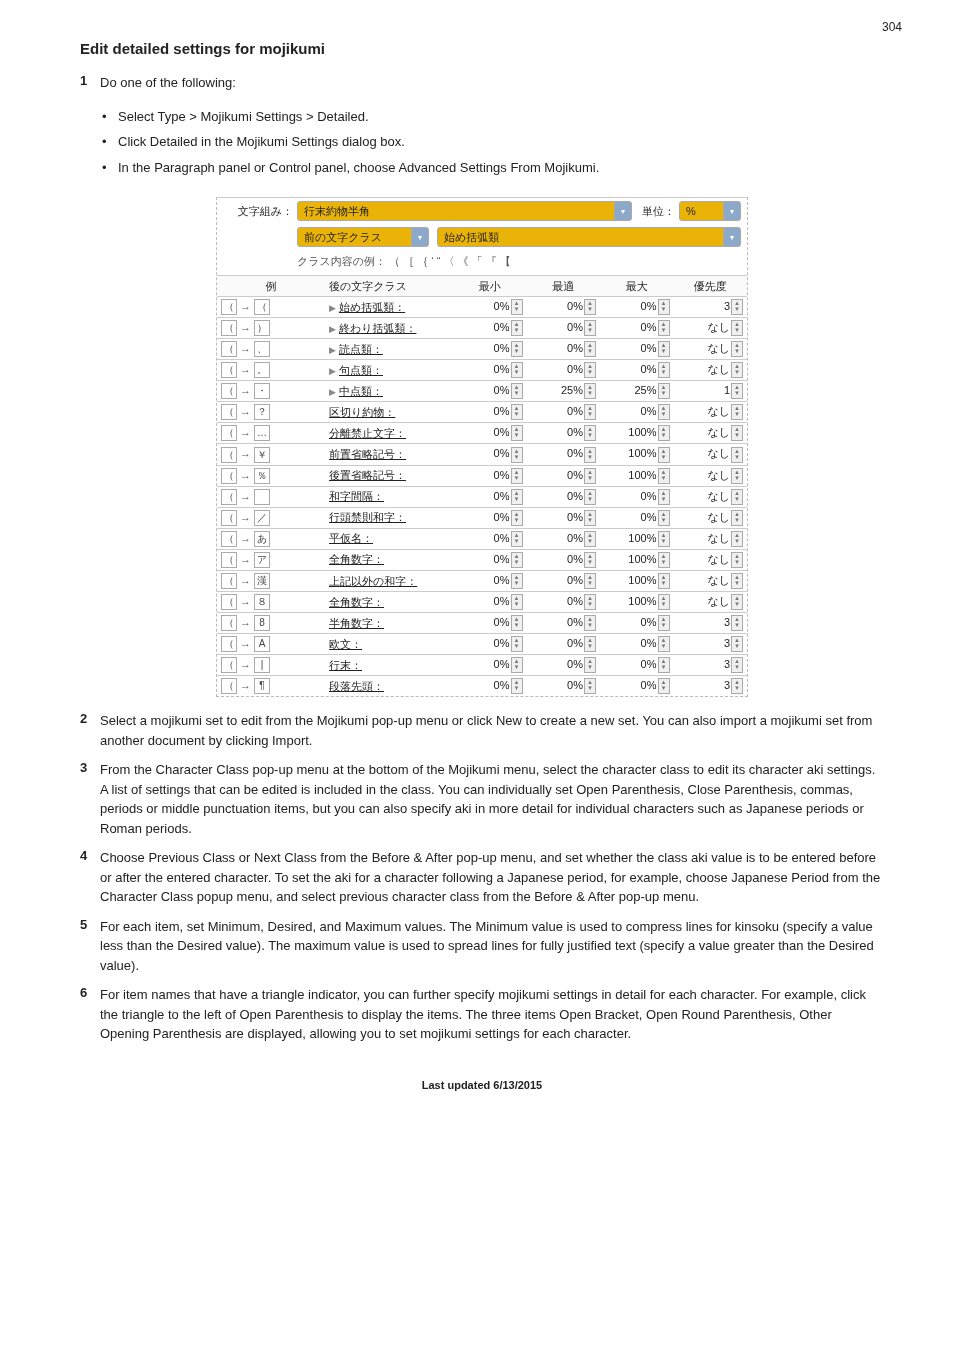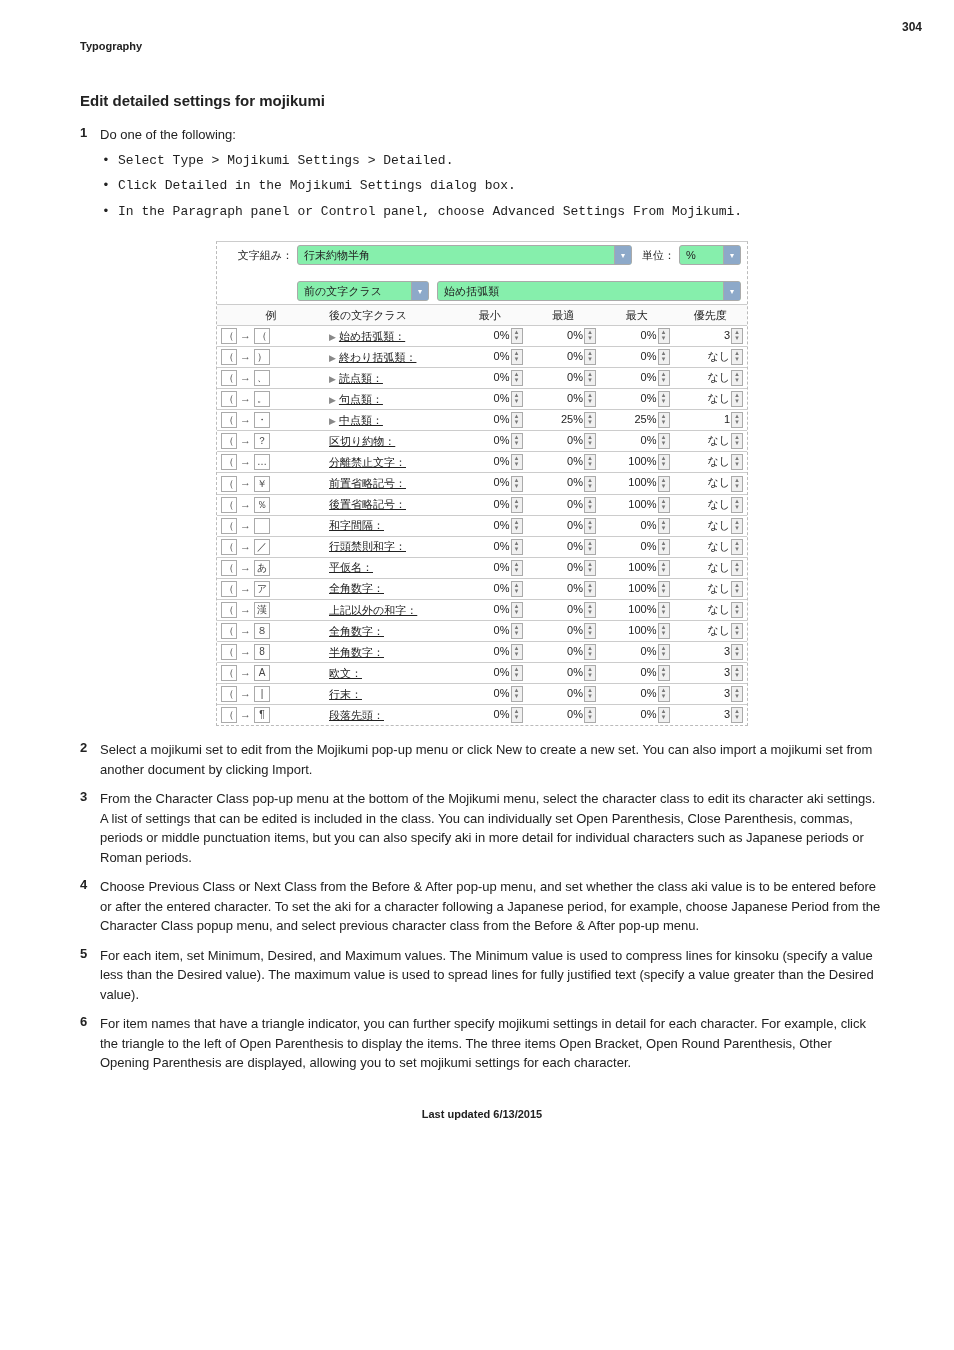--- a/index.html
+++ b/index.html
@@ -10,22 +10,22 @@
     background: #fff;
     width: 954px;
   }
   .page {
     padding: 40px 70px 30px 80px;
     position: relative;
   }
   .pagenum {
     position: absolute;
     top: 20px;
-    right: 32px;
-    font-weight: bold;
+    right: 52px;
+    font-weight: normal;
     font-size: 12px;
   }
   .section-label {
     font-weight: bold;
     font-size: 11px;
     margin-bottom: 40px;
   }
   h2 {
     font-size: 15px;
     font-weight: bold;
@@ -45,22 +45,21 @@
     width: 20px;
     flex-shrink: 0;
   }
   .numlist .b {
     flex: 1;
     line-height: 1.5;
   }
   .bullets {
     list-style: none;
     padding: 0;
-    margin: 6px 0 0 0;
-    font-family: Liberation Mono, monospace;
+    margin: 14px 0 0 0;
   }
   .bullets li {
     position: relative;
     padding-left: 18px;
     margin-bottom: 6px;
   }
   .bullets li::before {
     content: "•";
     position: absolute;
     left: 2px;
@@ -82,21 +81,21 @@
   .fig-row {
     display: flex;
     align-items: center;
     padding: 3px 6px;
   }
   .fig-lbl { width: 70px; text-align: right; padding-right: 4px; }
   .dropdown {
     display: flex;
     align-items: center;
     border: 1px solid #aaa;
-    background: #86efac;
+    background: #eab308;
     border-radius: 3px;
     height: 18px;
     position: relative;
   }
   .dropdown .txt { padding: 0 6px; flex:1; }
   .dropdown .arr {
     width: 16px;
     height: 100%;
     background: #8da9c9;
     border-left: 1px solid #aaa;
@@ -104,21 +103,20 @@
     align-items:center;
     justify-content:center;
     font-size:8px;
     color:#fff;
   }
   .fig-sub {
     display:flex;
     align-items:center;
     padding:3px 6px 3px 80px;
     gap:8px;
-    margin-top:10px;
   }
   .sample {
     padding: 4px 6px 6px 80px;
     color:#555;
   }
   .tbl {
     width:100%;
     border-collapse:collapse;
   }
   .tbl th, .tbl td {
@@ -181,21 +179,20 @@
     font-weight:bold;
     font-size:11px;
     margin-top:35px;
   }
 </style>
 </head>
 <body>
 
 <div class="page">
   <div class="pagenum">304</div>
-  <div class="section-label">Typography</div>
 
   <h2>Edit detailed settings for mojikumi</h2>
 
   <ol class="numlist">
     <li>
       <span class="n">1</span>
       <div class="b">
         <span>Do one of the following:</span>
         <ul class="bullets">
           <li>Select Type &gt; Mojikumi Settings &gt; Detailed.</li>
@@ -226,20 +223,24 @@
       <div class="dropdown" style="width:130px">
         <span class="txt">前の文字クラス</span>
         <span class="arr">▾</span>
       </div>
       <div class="dropdown" style="flex:1">
         <span class="txt">始め括弧類</span>
         <span class="arr">▾</span>
       </div>
     </div>
 
+    <div class="sample">
+      <span>クラス内容の例：</span>
+      <span>（ ［ ｛ ‘  “ 〈 《 「 『 【</span>
+    </div>
 
     <table class="tbl">
       <thead>
         <tr>
           <th style="text-align:center">例</th>
           <th style="text-align:left">後の文字クラス</th>
           <th>最小</th>
           <th>最適</th>
           <th>最大</th>
           <th>優先度</th>

